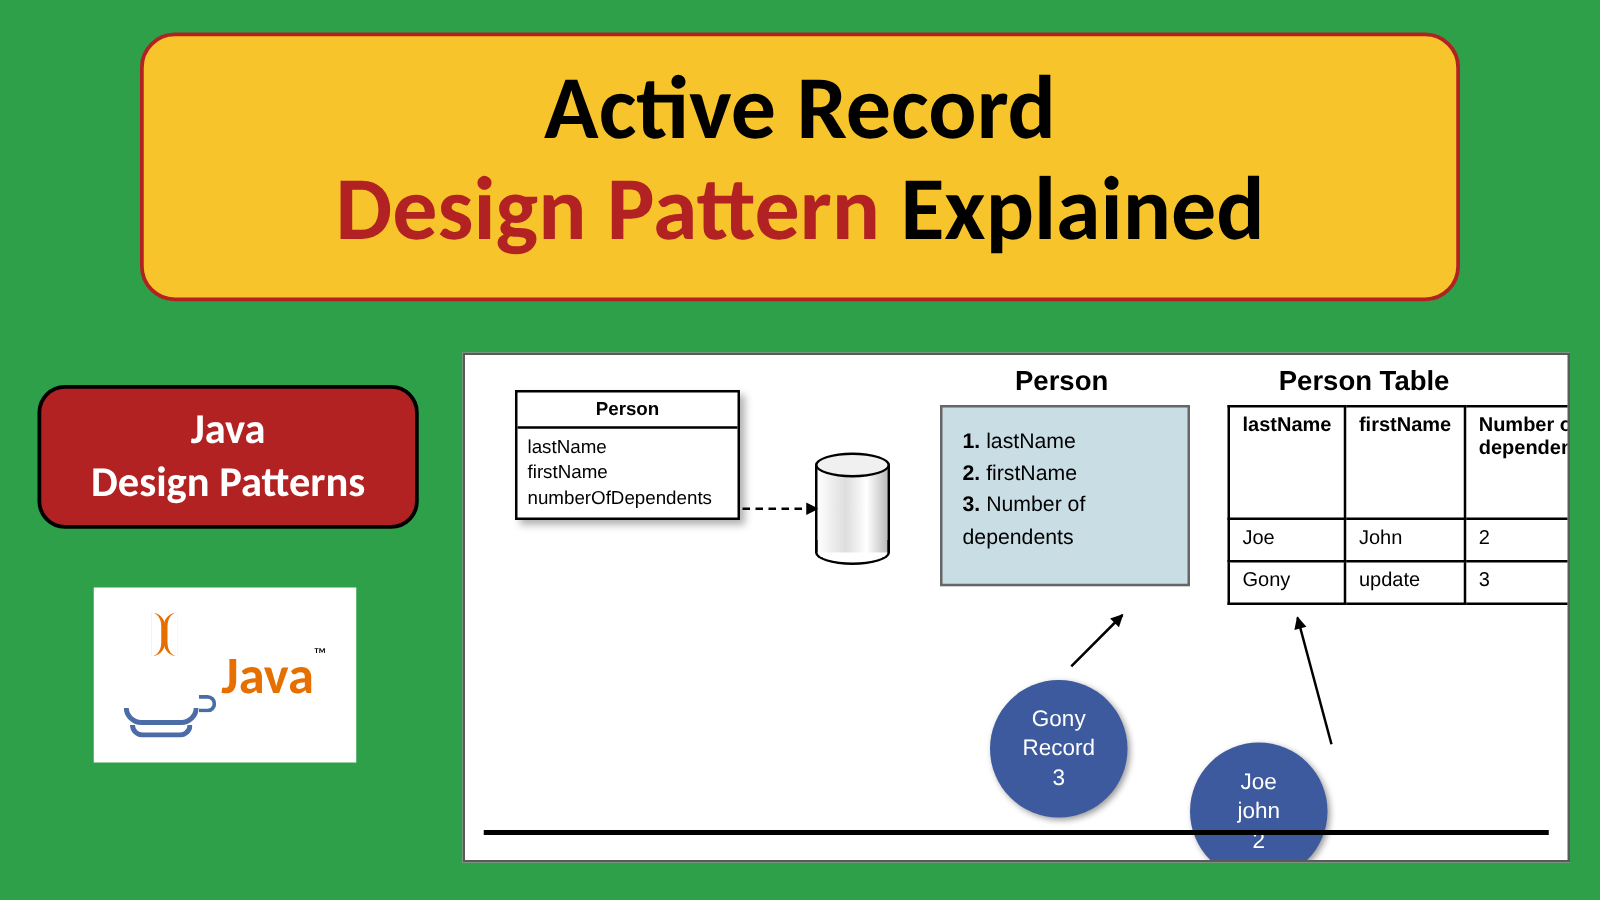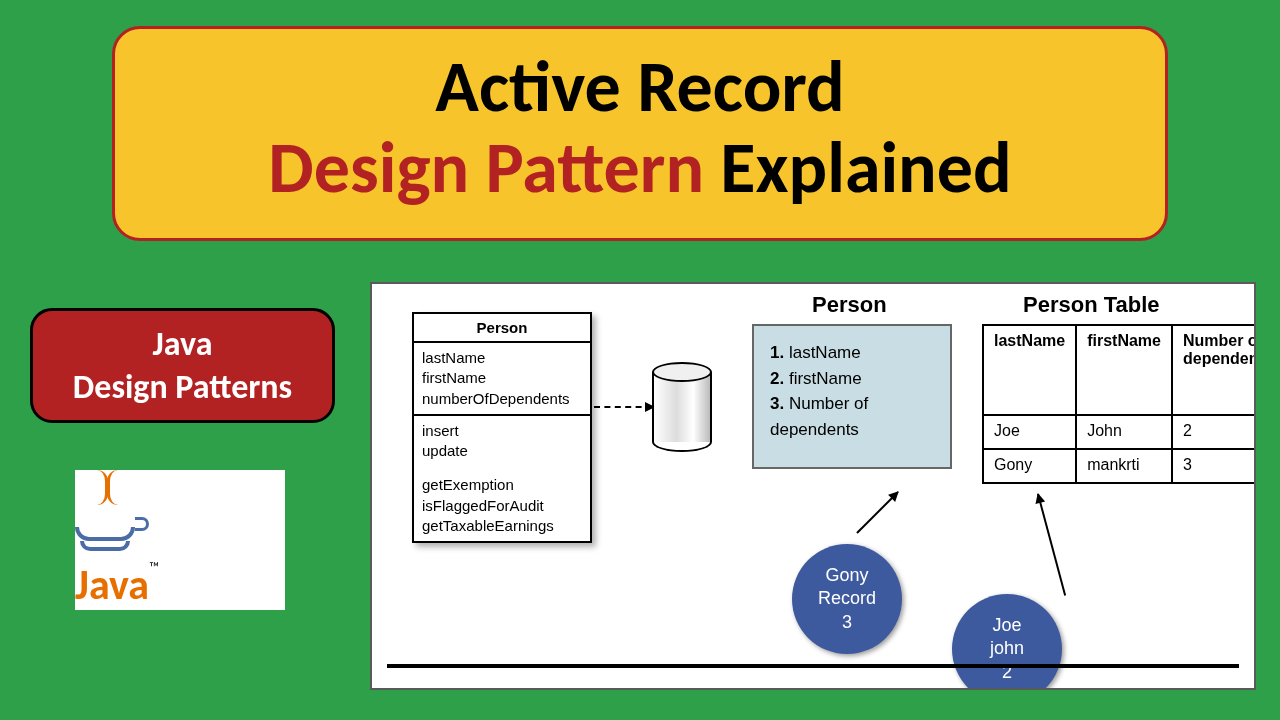--- a/index.html
+++ b/index.html
@@ -57,24 +57,23 @@
   }
 
   .java-logo {
     position: absolute;
     top: 470px;
     left: 75px;
     width: 210px;
     height: 140px;
     background: #fff;
     display: flex;
-    align-items: flex-start;
+    align-items: center;
     justify-content: center;
     gap: 8px;
-    flex-direction: column;
   }
   .cup {
     position: relative;
     width: 70px;
     height: 100px;
   }
   .steam {
     position: absolute;
     left: 22px;
     top: 0;
@@ -383,28 +382,20 @@
 
 <div class="diagram">
   <div class="diagram-inner">
 
     <div class="uml-class">
       <div class="uml-header">Person</div>
       <div class="uml-section">
         <div>lastName</div>
         <div>firstName</div>
         <div>numberOfDependents</div>
-      </div>
-      <div class="uml-section">
-        <div>insert</div>
-        <div>update</div>
-        <div style="height:14px"></div>
-        <div>getExemption</div>
-        <div>isFlaggedForAudit</div>
-        <div>getTaxableEarnings</div>
       </div>
     </div>
 
     <div class="dashed-arrow"></div>
 
     <div class="db-cylinder">
       <div class="body"></div>
       <div class="top"></div>
       <div class="bottom"></div>
     </div>
@@ -426,21 +417,21 @@
         <th>firstName</th>
         <th><span>Number of dependents</span></th>
       </tr>
       <tr>
         <td>Joe</td>
         <td>John</td>
         <td>2</td>
       </tr>
       <tr>
         <td>Gony</td>
-        <td>mankrti</td>
+        <td>update</td>
         <td>3</td>
       </tr>
     </tbody>
       </table>
 
     <div class="arrow-line1"></div>
     <div class="arrow-line2"></div>
 
     <div class="circle1">
       <div>Gony</div>

